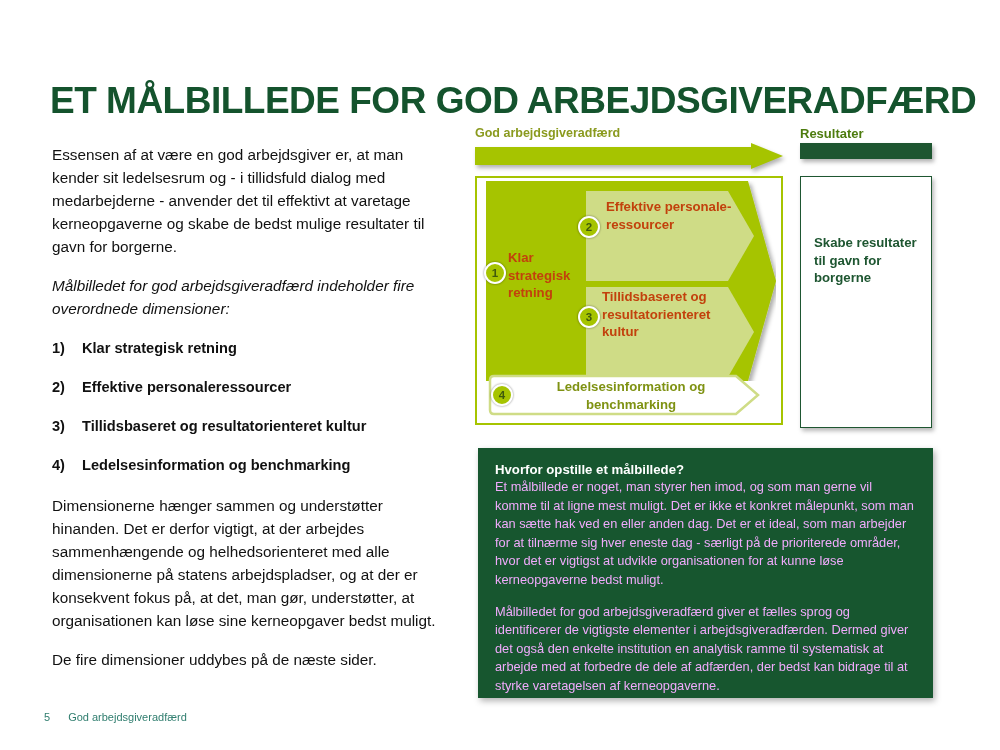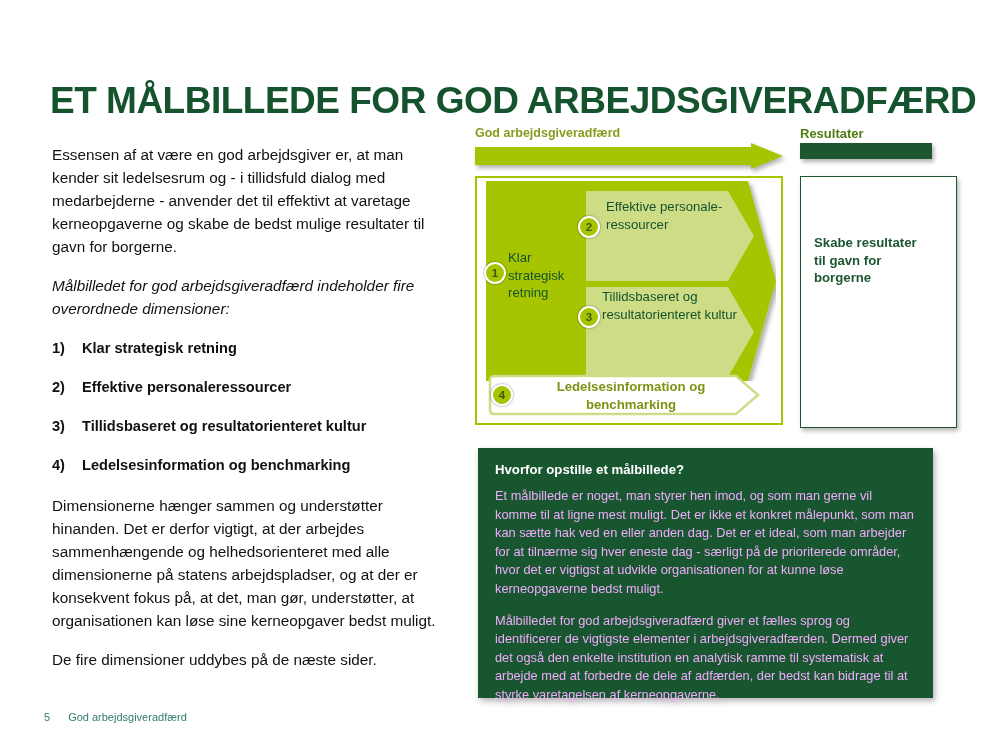--- a/index.html
+++ b/index.html
@@ -61,34 +61,34 @@
     filter:drop-shadow(2px 3px 2px rgba(0,0,0,.30));
   }
 
   
   .outerbox{
     position:absolute;left:475px;top:176px;width:308px;height:249px;
     border:2.5px solid #a6c400;background:#ffffff;box-sizing:border-box;
   }
   
   .resultbox{
-    position:absolute;left:800px;top:176px;width:157px;height:252px;
+    position:absolute;left:800px;top:176px;width:132px;height:252px;
     border:1.5px solid #1e5631;background:#fff;box-sizing:border-box;
     filter:drop-shadow(2px 3px 2px rgba(0,0,0,.28));
   }
   .resultbox .rtext{
     position:absolute;left:13px;top:57px;width:110px;
     font-size:13.2px;font-weight:bold;line-height:17.5px;color:#1e5631;
   }
 
   
   .chevgroup{position:absolute;left:486px;top:181px;width:290px;height:200px;}
 
   
-  .ch-text{position:absolute;font-weight:normal;color:#14532d;}
+  .ch-text{position:absolute;font-weight:bold;color:#c2410c;}
   .t-klar{left:508px;top:249px;width:70px;font-size:13.2px;line-height:17.5px;}
   .t-eff{left:606px;top:198px;width:130px;font-size:13.2px;line-height:17.5px;}
   .t-till{left:602px;top:288px;width:140px;font-size:13.2px;line-height:17.5px;}
 
   
   .botchev{position:absolute;left:488px;top:374px;width:272px;height:42px;}
   .t-led{
     position:absolute;left:520px;top:378px;width:222px;
     text-align:center;font-size:13.2px;font-weight:bold;line-height:17.5px;
     color:#7f9213;
@@ -108,21 +108,21 @@
   .c3{left:578px;top:306px;}
   .c4{left:491px;top:384px;}
 
   
   .infobox{
     position:absolute;left:478px;top:448px;width:455px;height:250px;
     background:#17562f;color:#fff;box-sizing:border-box;
     padding:14px 17px 10px 17px;
     filter:drop-shadow(2px 3px 3px rgba(0,0,0,.30));
   }
-  .infobox h4{margin:0 0 10px 0;font-size:13.2px;font-weight:bold;color:#fff;}
+  .infobox h4{margin:0 0 1px 0;font-size:13.2px;font-weight:bold;color:#fff;}
   .infobox p{margin:0 0 13px 0;font-size:12.8px;line-height:18.6px;color:#f0abfc;}
 </style>
 </head>
 <body>
 
 <div class="slide">
 
   <div class="title">ET MÅLBILLEDE FOR GOD ARBEJDSGIVERADFÆRD</div>
 
   <div class="left-col">

